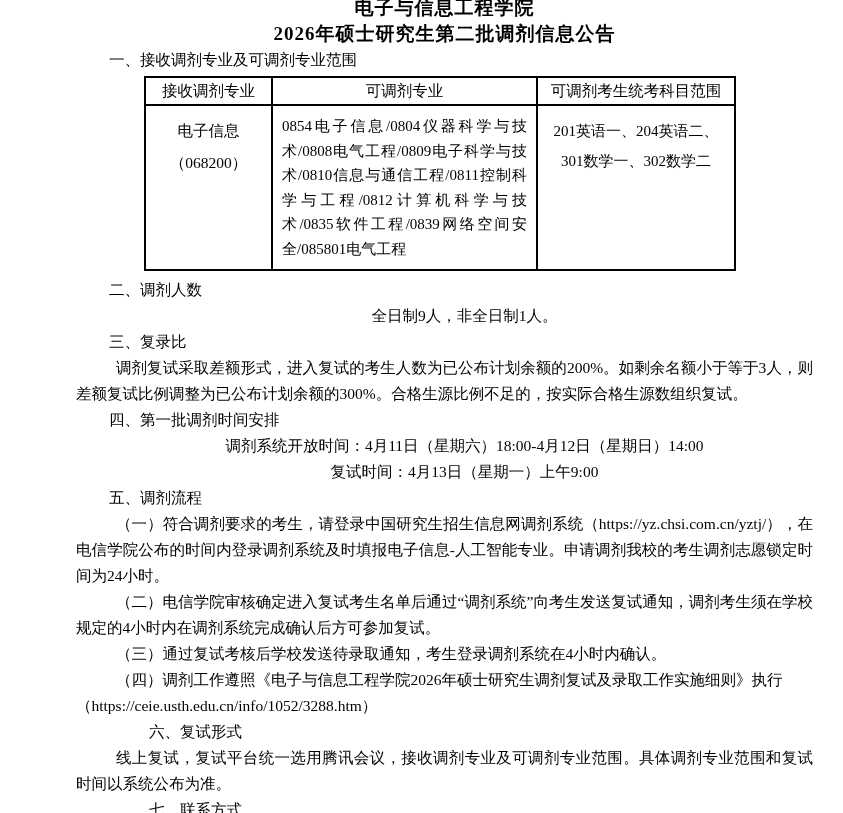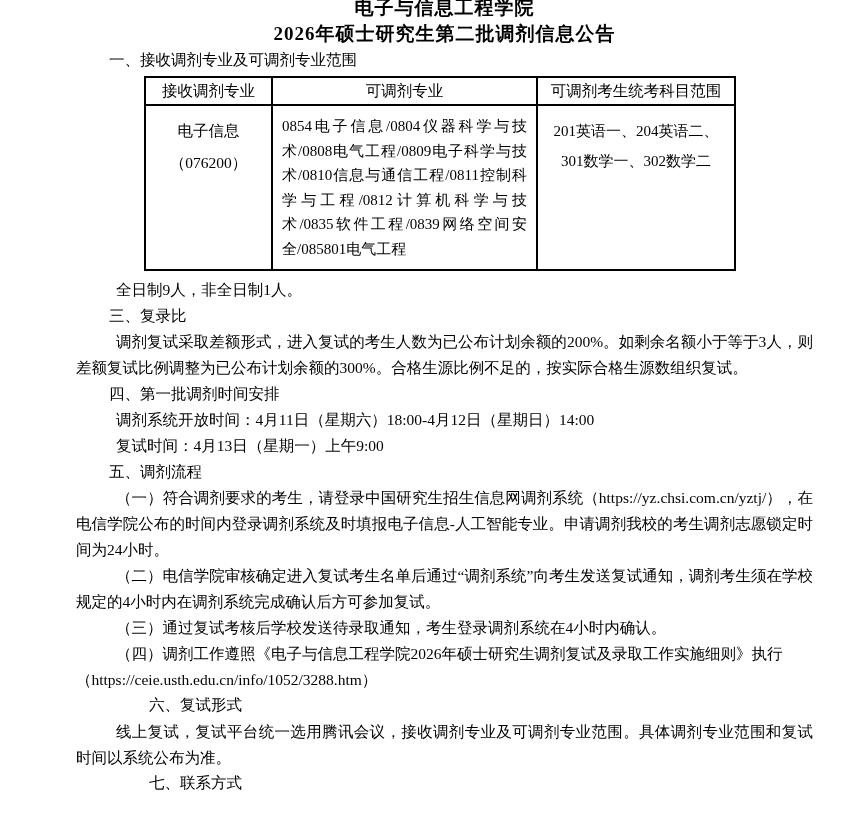--- a/index.html
+++ b/index.html
@@ -17,22 +17,22 @@
     line-height: 26px;
   }
   .title-wrap { margin-top: -5px; text-align: center; }
   .title-line {
     font-size: 19px;
     font-weight: bold;
     line-height: 26px;
     letter-spacing: 1px;
   }
   .sec-heading { line-height: 26px; margin-left: 33px; }
-  .sec-heading.indented { padding-left: 40px; font-family: Liberation Mono, monospace; }
-  .body-line { padding-left: 40px; line-height: 26px; }
+  .sec-heading.indented { padding-left: 40px; }
+  .body-line { padding-left: 40px; line-height: 26px; text-align: center; }
   .para {
     text-align: justify;
     text-indent: 40px;
     line-height: 26px;
   }
   .plain-line { line-height: 26px; }
 
   table.adj-table {
     border-collapse: collapse;
     margin: 3px 0 6px 68px;
@@ -97,28 +97,29 @@
     </colgroup>
     <tbody>
         <tr>
       <th>接收调剂专业</th>
       <th>可调剂专业</th>
       <th>可调剂考生统考科目范围</th>
     </tr>
     <tr>
       <td class="cell-major">
         <div class="major-name">电子信息</div>
-        <div class="major-code">（076200）</div>
+        <div class="major-code">（068200）</div>
       </td>
       <td class="cell-list">0854电子信息/0804仪器科学与技术/0808电气工程/0809电子科学与技术/0810信息与通信工程/0811控制科学与工程/0812计算机科学与技术/0835软件工程/0839网络空间安全/085801电气工程</td>
       <td class="cell-subjects">201英语一、204英语二、301数学一、302数学二</td>
     </tr>
   </tbody>
     </table>
 
+  <div class="sec-heading">二、调剂人数</div>
   <div class="body-line">全日制9人，非全日制1人。</div>
 
   <div class="sec-heading">三、复录比</div>
   <div class="para">调剂复试采取差额形式，进入复试的考生人数为已公布计划余额的200%。如剩余名额小于等于3人，则差额复试比例调整为已公布计划余额的300%。合格生源比例不足的，按实际合格生源数组织复试。</div>
 
   <div class="sec-heading">四、第一批调剂时间安排</div>
   <div class="body-line">调剂系统开放时间：4月11日（星期六）18:00-4月12日（星期日）14:00</div>
   <div class="body-line">复试时间：4月13日（星期一）上午9:00</div>
 
   <div class="sec-heading">五、调剂流程</div>

